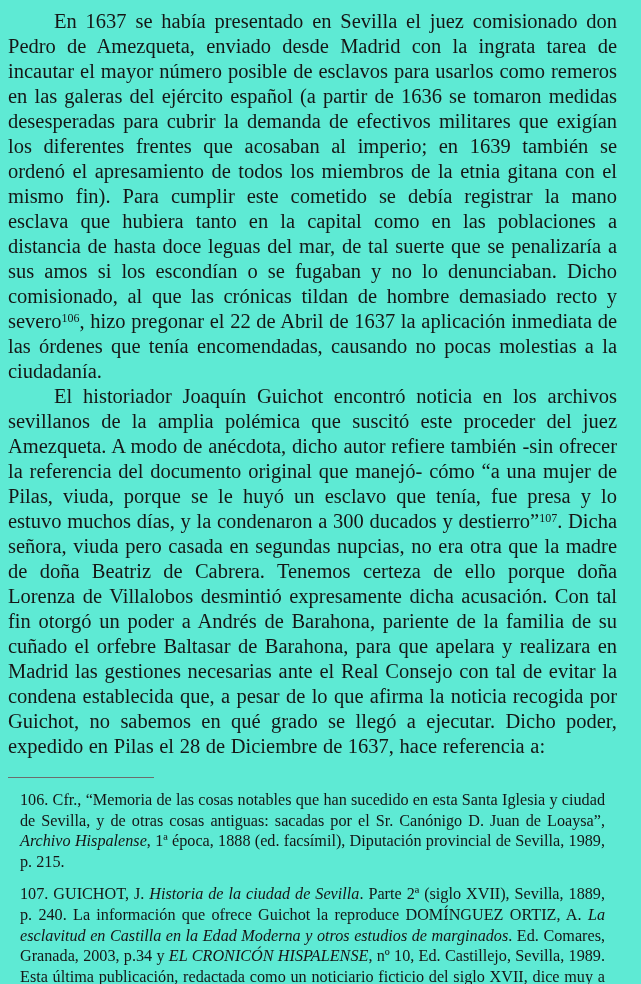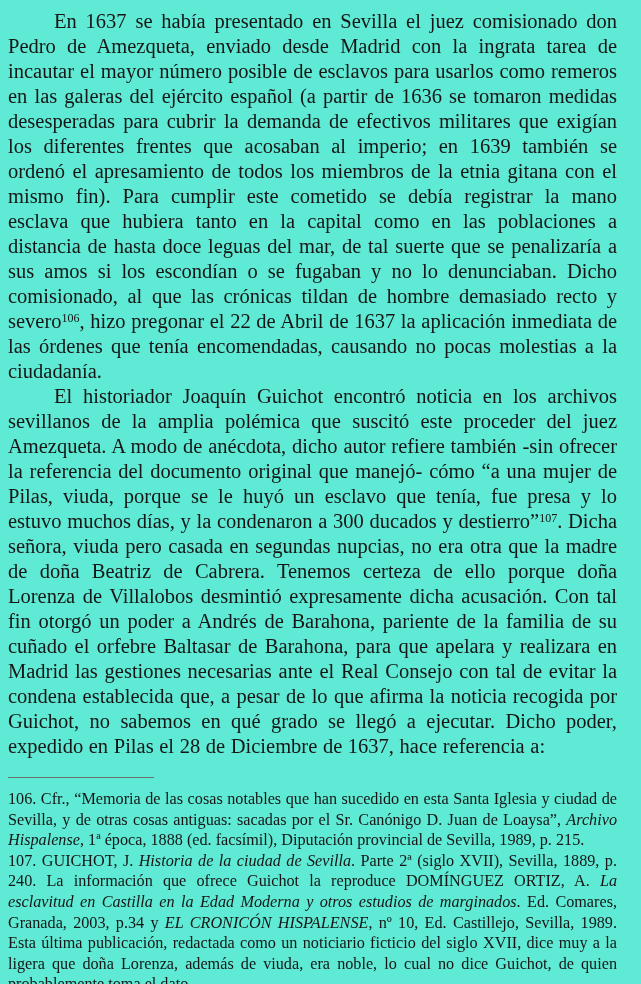--- a/index.html
+++ b/index.html
@@ -32,21 +32,21 @@
     line-height: 0;
     vertical-align: 6px;
   }
   hr.footnote-separator {
     border: none;
     border-top: 1.5px solid #6d6d6d;
     width: 146px;
     margin: 18px 0 11px 0;
   }
   .footnotes p {
-    margin: 0;
+    margin: 12px;
     font-size: 16.2px;
     line-height: 20.6px;
     text-align: justify;
     text-indent: 0;
   }
   .footnotes .it {
     font-style: italic;
   }
 </style>
 </head>

